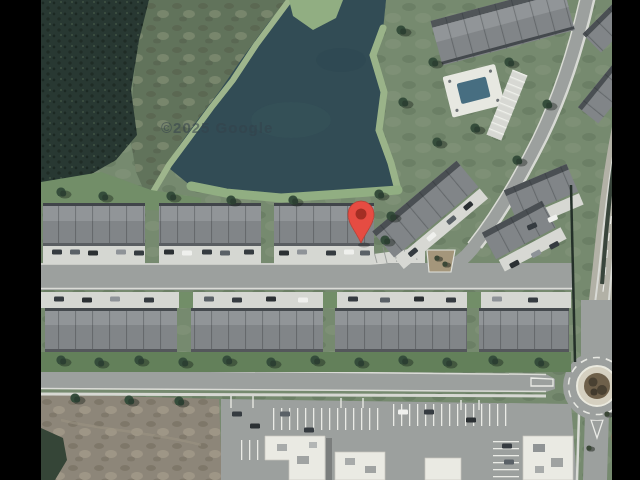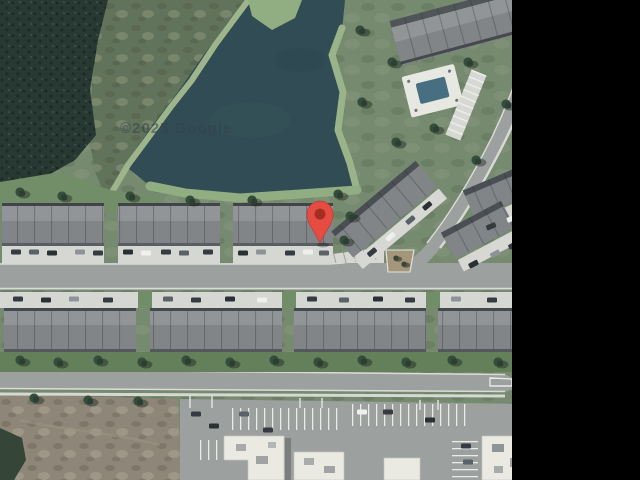--- a/index.html
+++ b/index.html
@@ -1,16 +1,16 @@
 <!DOCTYPE html>
 <html><head>
 <meta charset="utf-8">
 <style>
   html,body{margin:0;padding:0;background:#000;}
-  .viewport{position:relative;width:512px;height:480px;overflow:hidden;font-family:"Liberation Sans",sans-serif;}
+  .viewport{position:relative;width:571px;height:480px;overflow:hidden;font-family:"Liberation Sans",sans-serif;margin-left:41px;}
   svg{display:block;}
   .attrib{font-family:"Liberation Sans",sans-serif;font-size:15px;font-weight:bold;letter-spacing:1px;}
 </style>
 </head>
 <body>
 
 <div class="viewport">
 <svg width="640" height="480" viewBox="0 0 640 480" xmlns="http://www.w3.org/2000/svg">
   <defs>
     <pattern id="speck" width="11" height="11" patternUnits="userSpaceOnUse">

